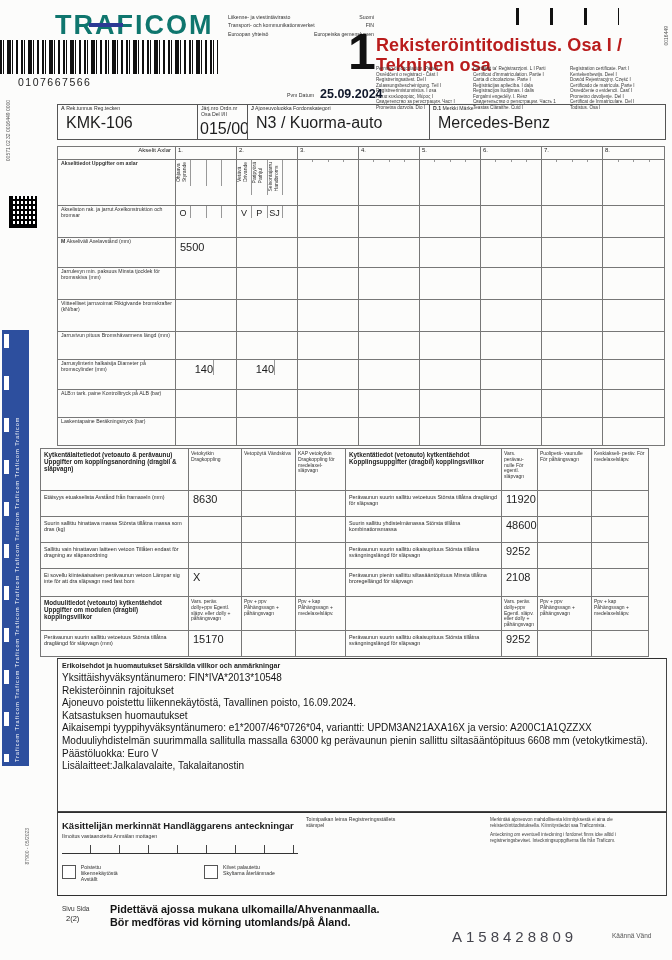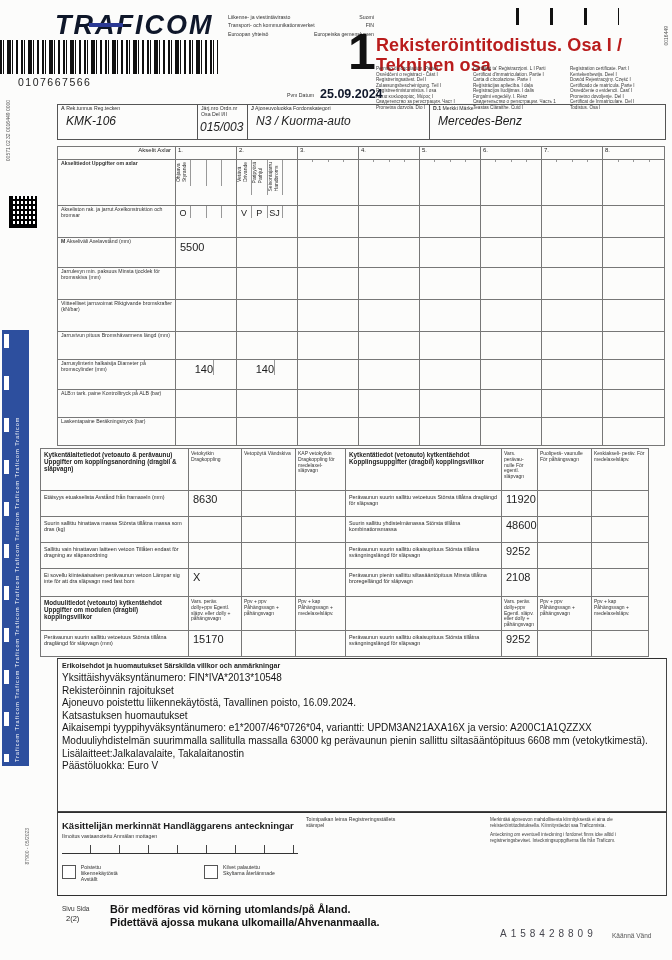--- a/index.html
+++ b/index.html
@@ -6,21 +6,21 @@
   .page{position:relative;width:672px;height:960px;background:#fcfcfb;
         font-family:"Liberation Sans",sans-serif;color:#1d1d1d;overflow:hidden;}
   .abs{position:absolute;}
   .tiny{font-size:5.2px;line-height:1.15;color:#333;}
   .tiny2{font-size:4.6px;line-height:1.2;color:#3a3a3a;}
   .pre{white-space:pre-line;}
   .vert{writing-mode:vertical-rl;transform:rotate(180deg);}
   .b{font-weight:bold;}
 
   
-  .logo{left:55px;top:10px;font-size:27px;font-weight:bold;color:#0f172a;letter-spacing:2px;font-style:italic;}
+  .logo{left:55px;top:10px;font-size:27px;font-weight:bold;color:#0f766e;letter-spacing:2px;}
   .logo .logo-a{position:relative;display:inline-block;}
   .logo .logo-a::after{content:"";position:absolute;left:-6px;right:-6px;top:13px;height:3.5px;background:#2b3a94;}
   .agency{left:228px;top:15px;width:146px;}
   .agency .row{display:flex;justify-content:space-between;margin-bottom:2.5px;}
   .barcode{left:0px;top:40px;width:218px;height:34px;
     background:repeating-linear-gradient(90deg,#101010 0 2px,#fff 2px 3px,#101010 3px 4px,#fff 4px 7px,#101010 7px 11px,#fff 11px 12px,#101010 12px 13px,#fff 13px 16px,#101010 16px 18px,#fff 18px 21px);}
   .barcode-num{left:18px;top:76px;font-size:10.5px;letter-spacing:1.5px;color:#222;}
   .bignum{left:348px;top:30px;font-size:50px;font-weight:900;line-height:0.9;color:#111;}
   .doctitle{left:376px;top:36px;font-size:18px;font-weight:bold;line-height:1.1;letter-spacing:0.1px;color:#b91c1c;}
   .langs{left:376px;top:66px;display:flex;gap:5px;width:286px;}
@@ -40,21 +40,21 @@
     background:repeating-linear-gradient(180deg,#fff 0 14px,transparent 14px 42px);}
   .bluebar .strip{position:absolute;left:12px;top:4px;height:428px;color:#fff;font-size:5.5px;letter-spacing:1px;overflow:hidden;}
 
   
   table{border-collapse:collapse;table-layout:fixed;}
   td{padding:0;vertical-align:top;overflow:hidden;}
   .frame{border:1.5px solid #2f2f2f;}
   .idrow{left:57px;top:104px;width:608px;height:36px;}
   .idrow td{border:1px solid #555;position:relative;}
   .idrow .lab{display:block;padding:1px 2px 0 3px;}
-  .idrow .v{display:block;padding:2px 0 0 8px;font-size:12px;font-style:italic;}
+  .idrow .v{display:block;padding:2px 0 0 8px;font-size:16px;}
 
   .axtbl{left:57px;top:146px;width:608px;}
   .axtbl td{border:1px solid #777;}
   .axtbl .labcol{padding:1px 2px 0 3px;}
   .axhead td{height:12px;font-size:6px;color:#222;padding-left:2px;}
   .subs{display:flex;height:100%;}
   .subs .sub{flex:1;border-right:1px solid #999;padding-top:2px;}
   .subs .sub:last-child{border-right:none;}
   .subs .vlab{writing-mode:vertical-rl;transform:rotate(180deg);font-size:5px;line-height:1.1;color:#333;margin:0 auto;white-space:pre-line;}
   .subval{font-size:9px;text-align:center;padding-top:10px;color:#222;}
@@ -76,21 +76,21 @@
   .special .lines{padding:2px 6px 0 4px;font-size:10px;line-height:1.26;color:#161616;}
 
   .handler{left:57px;top:812px;width:608px;height:82px;border:1px solid #444;border-top:1.5px solid #2f2f2f;border-bottom:1.5px solid #2f2f2f;}
   .handler .htitle{font-size:9.5px;font-weight:bold;}
   .handler .ticks{position:absolute;left:4px;top:28px;width:236px;height:12px;border-bottom:1px solid #333;
      background:repeating-linear-gradient(90deg,transparent 0 28px,#444 28px 29px);background-size:232px 8px;background-position:0 4px;background-repeat:no-repeat;}
   .cbx{width:12px;height:12px;border:1px solid #555;background:#fff;}
   .cbrow{position:absolute;display:flex;gap:5px;}
 
   .footer-bold{font-size:10.8px;font-weight:bold;line-height:1.25;color:#141414;}
-  .serial{font-size:10px;letter-spacing:4px;color:#45454d;margin-left:48px;}
+  .serial{font-size:15px;letter-spacing:4px;color:#45454d;}
 </style>
 </head>
 <body>
 
 <div class="page">
 
   <div class="abs logo"><span>TR</span><span class="logo-a">A</span><span>FICOM</span></div>
 
   <div class="abs agency tiny">
     <div class="row">
@@ -762,22 +762,22 @@
 
   <div class="abs special">
     <div class="sptitle">Erikoisehdot ja huomautukset Särskilda villkor och anmärkningar</div>
     <div class="lines">
       <div>Yksittäishyväksyntänumero: FIN*IVA*2013*10548</div>
       <div>Rekisteröinnin rajoitukset</div>
       <div>Ajoneuvo poistettu liikennekäytöstä, Tavallinen poisto, 16.09.2024.</div>
       <div>Katsastuksen huomautukset</div>
       <div>Aikaisempi tyyppihyväksyntänumero: e1*2007/46*0726*04, variantti: UPDM3AN21AXA16X ja versio: A200C1A1QZZXX</div>
       <div>Moduuliyhdistelmän suurimmalla sallitulla massalla 63000 kg perävaunun pienin sallittu siltasääntöpituus 6608 mm (vetokytkimestä).</div>
+      <div>Päästöluokka: Euro V</div>
       <div>Lisälaitteet:Jalkalavalaite, Takalaitanostin</div>
-      <div>Päästöluokka: Euro V</div>
     </div>
   </div>
 
   <div class="abs handler">
     <div class="abs" style="left:4px;top:2px;">
       <span class="htitle">Käsittelijän merkinnät Handläggarens anteckningar</span>
       <div class="tiny" style="margin-top:1px">Ilmoitus vastaanotettu Anmälan mottagen</div>
     </div>
     <div class="abs tiny" style="left:248px;top:4px;width:92px;">Toimipaikan leima Registreringsställets stämpel</div>
     <div class="abs tiny2" style="left:432px;top:4px;width:168px;">
@@ -791,19 +791,19 @@
     </div>
     <div class="cbrow" style="left:146px;top:52px;width:80px;">
       <div class="cbx"></div>
       <div class="tiny" style="width:56px">Kilvet palautettu Skyltarna återlämnade</div>
     </div>
   </div>
 
   <div class="abs tiny" style="left:62px;top:905px;font-size:6.5px">Sivu Sida</div>
   <div class="abs" style="left:66px;top:914px;font-size:7.5px;color:#222">2(2)</div>
   <div class="abs footer-bold" style="left:110px;top:903px;">
+    <div>Pidettävä ajossa mukana ulkomailla/Ahvenanmaalla.</div>
     <div>Bör medföras vid körning utomlands/på Åland.</div>
-    <div>Pidettävä ajossa mukana ulkomailla/Ahvenanmaalla.</div>
   </div>
   <div class="abs serial" style="left:452px;top:928px;">A158428809</div>
   <div class="abs tiny" style="left:612px;top:932px;font-size:6.5px;color:#555">Käännä Vänd</div>
 
 </div>
 
 </body></html>

